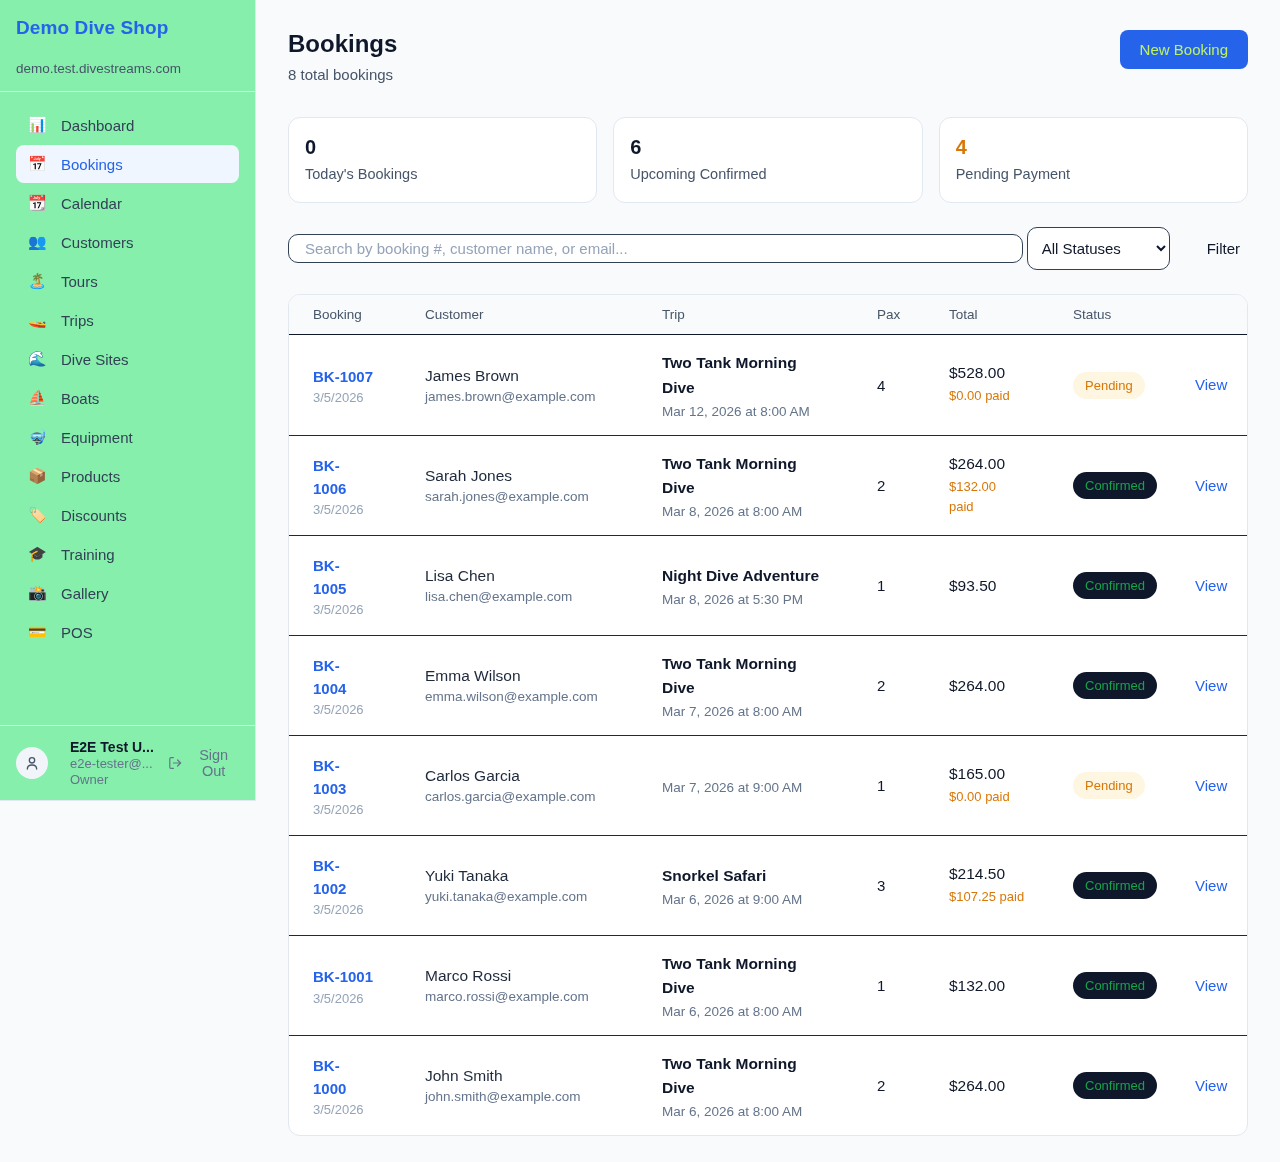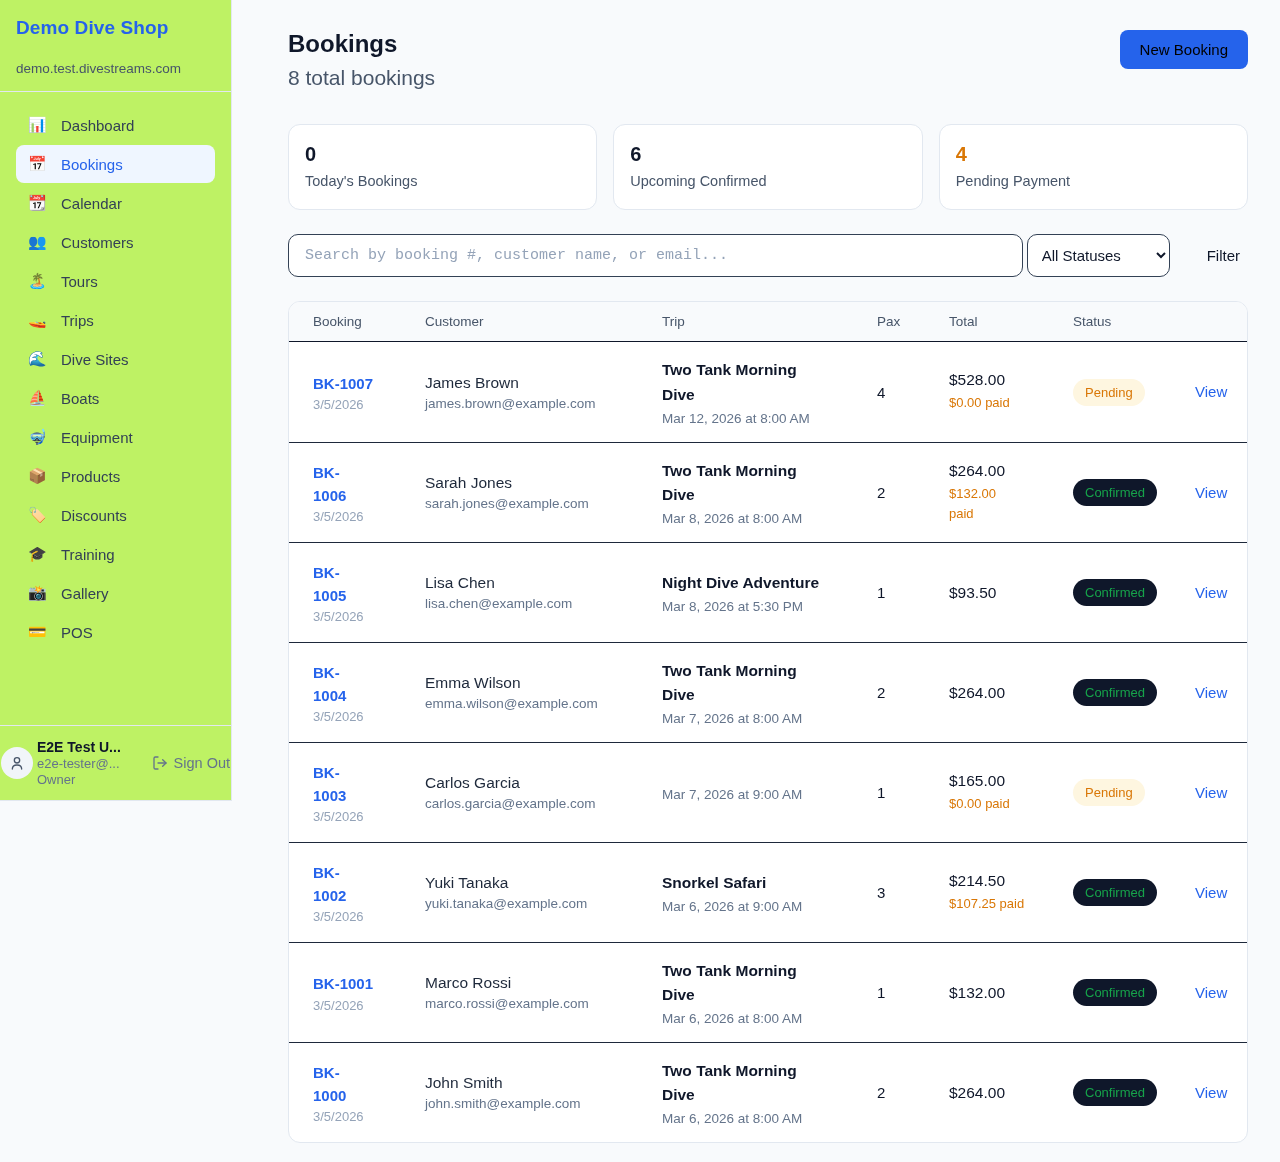--- a/index.html
+++ b/index.html
@@ -7,81 +7,81 @@
   body {
     font-family: "Liberation Sans", "DejaVu Sans", sans-serif;
     background: #f8fafc;
     color: #0f172a;
     overflow: hidden;
   }
 
   
   .sidebar {
     position: absolute; top: 0; left: 0;
-    width: 232px; height: 801px;
-    background: #bef264;
+    width: 256px; height: 801px;
+    background: #86efac;
     border-right: 1px solid #e2e8f0;
     border-bottom: 1px solid #e2e8f0;
     display: flex; flex-direction: column;
   }
   .sidebar-header { padding: 17px 16px 15px 16px; border-bottom: 1px solid #e2e8f0; }
   .shop-title { color: #2563eb; font-size: 19px; font-weight: 700; letter-spacing: .1px; }
   .shop-domain { color: #475569; font-size: 13.5px; margin-top: 22px; }
   .nav { padding: 14px 16px; flex: 1 1 auto; }
   .nav-item {
     display: flex; align-items: center; gap: 13px;
     padding: 10px 12px; margin-bottom: 1px;
     border-radius: 8px; cursor: pointer;
     color: #334155; font-size: 15px;
   }
   .nav-item .nav-icon { width: 20px; font-size: 15px; text-align: center; }
   .nav-item.active { background: #eff6ff; color: #2563eb; font-weight: 500; }
   .sidebar-footer {
     border-top: 1px solid #e2e8f0;
-    padding: 13px 1px;
-    display: flex; align-items: center; gap: 4px;
+    padding: 13px 16px;
+    display: flex; align-items: center; gap: 22px;
   }
   .avatar {
     width: 32px; height: 32px; border-radius: 50%;
     background: #f1f5f9; flex: 0 0 auto;
     display: flex; align-items: center; justify-content: center;
   }
   .user-block { min-width: 0; }
   .user-name { font-size: 14px; font-weight: 700; color: #0f172a; white-space: nowrap; }
   .user-email, .user-role { font-size: 13px; color: #64748b; margin-top: 1px; white-space: nowrap; }
   .signout {
     margin-left: auto; display: flex; align-items: center; gap: 6px;
     color: #64748b; font-size: 14.5px; cursor: pointer;
     background: none; border: none; font-family: inherit; justify-content: space-between;
   }
 
   
   .main { position: absolute; left: 256px; top: 0; width: 1024px; padding: 30px 32px; }
   .page-header { display: flex; align-items: flex-start; justify-content: space-between; }
   .page-title { font-size: 24px; font-weight: 700; color: #0f172a; }
-  .page-subtitle { font-size: 21px; color: #475569; margin-top: 8px; }
+  .page-subtitle { font-size: 15px; color: #475569; margin-top: 8px; }
   .btn-primary {
-    background: #2563eb; color: #000000; border: none; cursor: pointer;
+    background: #2563eb; color: #bef264; border: none; cursor: pointer;
     font-family: inherit; font-size: 15px; font-weight: 500;
     padding: 11px 20px; border-radius: 8px;
   }
 
   .stats { display: flex; gap: 16px; margin-top: 34px; }
   .stat-card {
     flex: 1 1 0; background: #fff; border: 1px solid #e2e8f0;
     border-radius: 12px; padding: 18px 16px 20px 16px;
   }
   .stat-value { font-size: 20px; font-weight: 700; color: #0f172a; }
   .stat-value.orange { color: #d97706; }
   .stat-label { font-size: 14.5px; color: #475569; margin-top: 7px; }
 
   .controls { display: flex; align-items: center; margin-top: 24px; }
   .search-input {
-    flex: 1 1 auto; height: 43px; border: 1px solid #334155; border-radius: 10px;
-    padding: 0 16px; font-size: 15px; font-family: Liberation Mono, monospace; color: #0c4a6e;
+    flex: 1 1 auto; height: 29px; border: 1px solid #334155; border-radius: 10px;
+    padding: 0 16px; font-size: 15px; font-family: Liberation Sans, sans-serif; color: #0c4a6e;
     background: #fff; outline: none;
   }
   .search-input::placeholder { color: #94a3b8; }
   .status-select {
     margin-left: 4px; height: 43px; min-width: 143px;
     border: 1px solid #334155; border-radius: 10px;
     padding: 0 10px; font-size: 15px; font-family: inherit; color: #0f172a;
     background: #fff;
   }
   .filter-btn {

